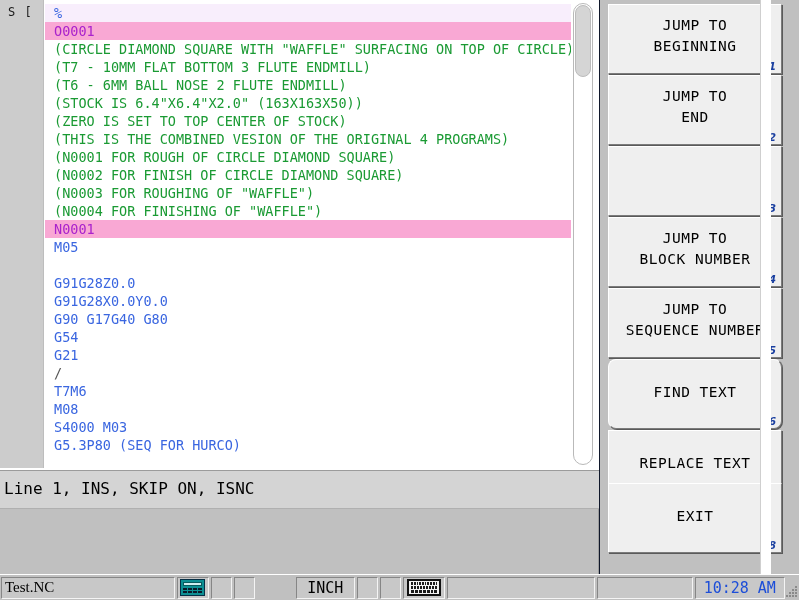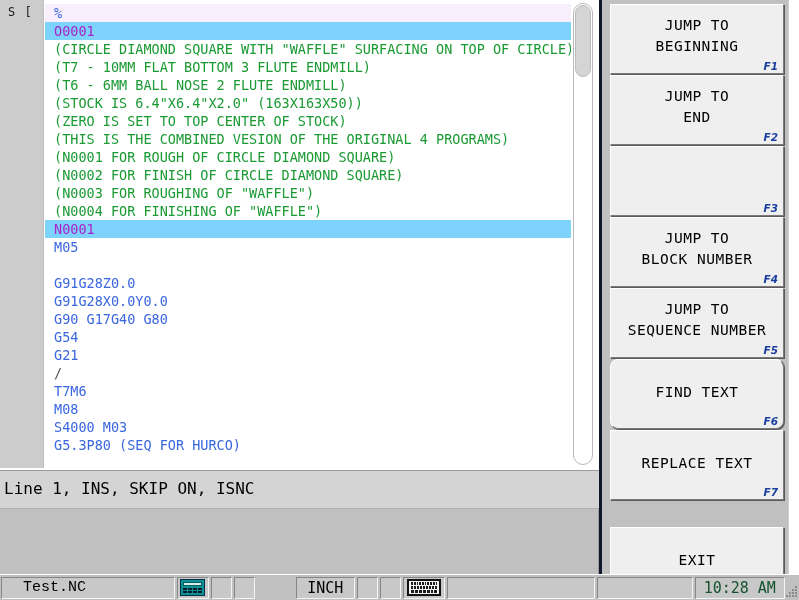--- a/index.html
+++ b/index.html
@@ -37,21 +37,21 @@
   .code-line{
     height:18px;line-height:18px;
     font-family:"DejaVu Sans Mono",monospace;
     font-size:13.5px;
     white-space:pre;
     padding-left:9px;
     color:#1a1a1a;
   }
   .c-comment{color:#1a9a33;}
   .c-gcode{color:#3a66e0;}
-  .c-nword{color:#aa22cc;background:#7dd3fc;}
+  .c-nword{color:#aa22cc;background:#f9a8d4;}
   .c-plain{color:#555555;}
   .c-pct{color:#3a66e0;background:#f8eefc;}
 
   
   #vscroll{
     position:absolute;left:573px;top:3px;width:20px;height:462px;
     background:#ffffff;
     border:1px solid #b9b9b9;
     border-radius:10px;
     box-sizing:border-box;
@@ -83,24 +83,24 @@
     box-sizing:border-box;
   }
   #left-col-edge{
     position:absolute;left:0;top:0;width:599px;height:66px;
     border-right:1px solid #9d9d9d;
     box-sizing:border-box;
   }
 
   
   #fkey-panel{
-    position:absolute;left:599px;top:0;width:200px;height:574px;
+    position:absolute;left:599px;top:0;width:172px;height:574px;
     background:#c0c0c0;
     box-sizing:border-box;
-    border-left:3px solid #0f172a;
+    border-left:1px solid #0f172a;
   }
   .fkey{
     position:absolute;left:8px;width:174px;
     background:#efefef;
     border-top:1px solid #ffffff;
     border-left:1px solid #ffffff;
     border-right:1px solid #7b7b7b;
     border-bottom:1px solid #7b7b7b;
     box-shadow:1px 1px 0 #5a5a5a;
     box-sizing:border-box;
@@ -142,40 +142,40 @@
     border-top:1px solid #868686;
     border-left:1px solid #868686;
     border-right:1px solid #f4f4f4;
     border-bottom:1px solid #f4f4f4;
     box-sizing:border-box;
     display:flex;align-items:center;
     overflow:hidden;
   }
   #tb-file{width:182px;padding-left:3px;}
   #tb-file span{
-    font-family:Liberation Mono, monospace;
-    font-size:15px;color:#000;white-space:pre;margin-left:18px;
+    font-family:Liberation Serif, serif;
+    font-size:15px;color:#000;white-space:pre;
   }
   #tb-calc{width:33px;justify-content:center;}
   #tb-blank1{width:22px;}
   #tb-blank2{width:22px;}
   #tb-units{width:62px;justify-content:center;margin-left:40px;}
   #tb-units span{
     font-family:"DejaVu Sans Mono",monospace;
     font-size:15px;color:#000;
   }
   #tb-blank3{width:22px;}
   #tb-blank4{width:22px;}
   #tb-kbd{width:44px;justify-content:center;}
   #tb-blank5{width:155px;}
   #tb-blank6{width:100px;}
   #tb-clock{width:94px;justify-content:center;}
   #tb-clock span{
     font-family:"DejaVu Sans Mono",monospace;
-    font-size:15px;color:#14532d;white-space:pre;
+    font-size:15px;color:#1d4ed8;white-space:pre;
   }
   #tb-grip{
     width:14px;height:22px;position:relative;
   }
   #tb-grip i{
     position:absolute;display:block;background:#8a8a8a;
     width:2px;height:2px;
   }
 
   
@@ -287,21 +287,21 @@
         <div class="fkey-hint">F5</div>
       </div>
       <div class="fkey" style="top: 359px; height: 70px; border-radius: 8px;">
         <div class="fkey-label">FIND TEXT</div>
         <div class="fkey-hint">F6</div>
       </div>
       <div class="fkey" style="top: 430px; height: 70px; padding-left: 21px;">
         <div class="fkey-label">REPLACE TEXT</div>
         <div class="fkey-hint">F7</div>
       </div>
-      <div class="fkey" style="top: 483px; height: 70px; margin-top: 44px;">
+      <div class="fkey" style="top: 483px; height: 70px;">
         <div class="fkey-label">EXIT</div>
         <div class="fkey-hint">F8</div>
       </div>
       <div id="panel-scroll-edge"></div>
     </div>
 
   <div id="taskbar">
 
     <div class="tb-cell" id="tb-file">
       <span>Test.NC</span>

